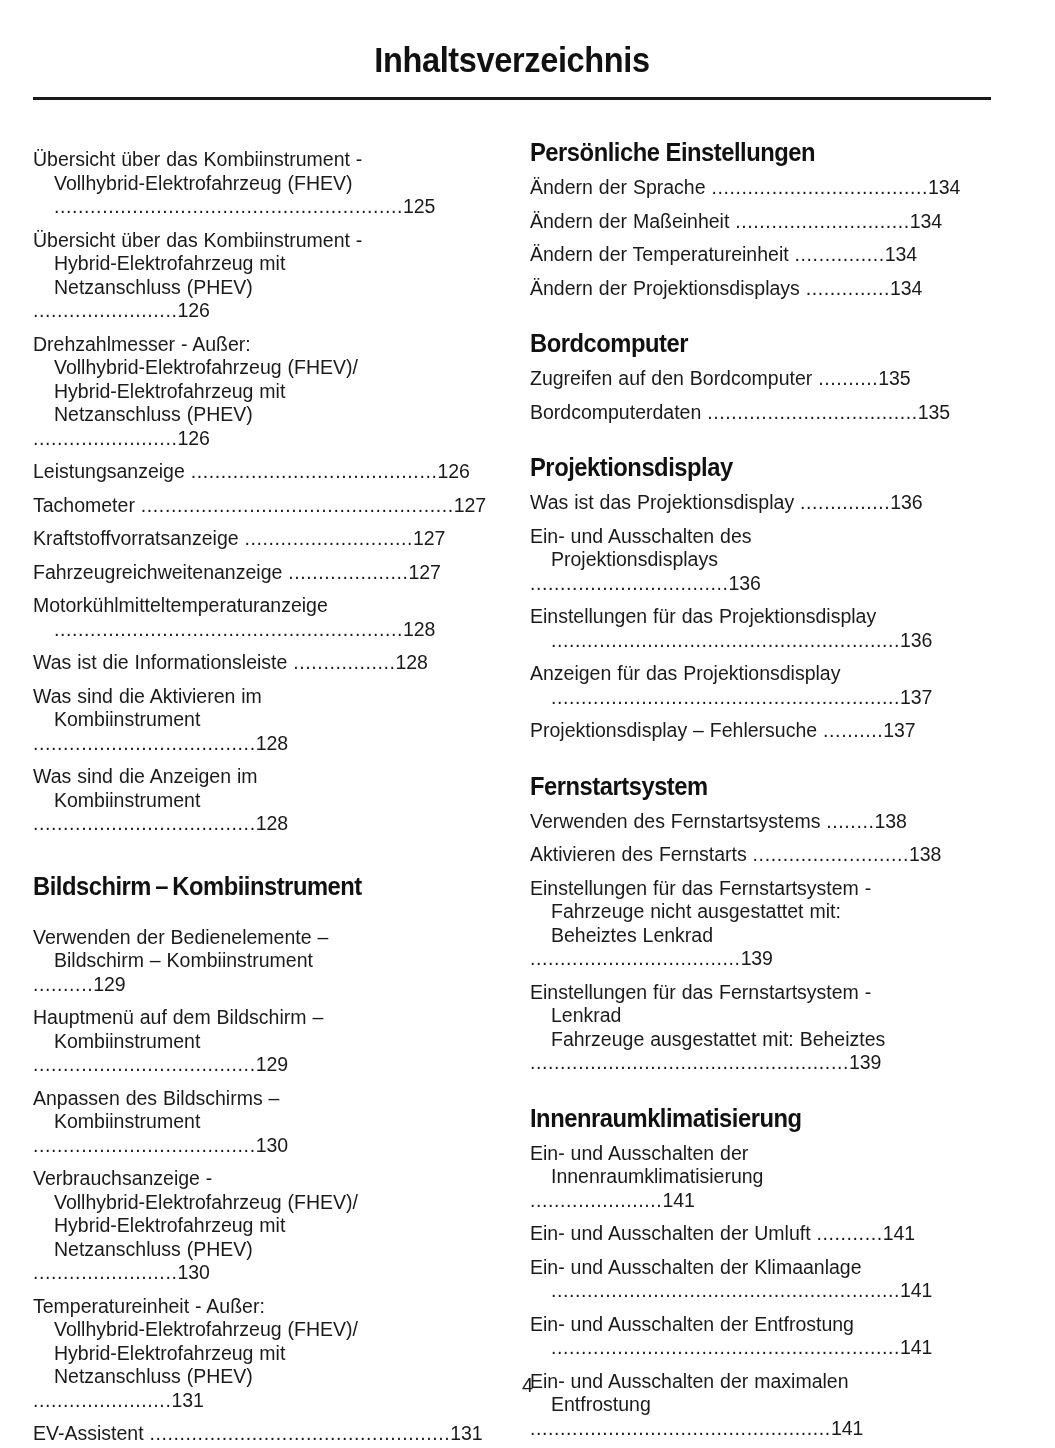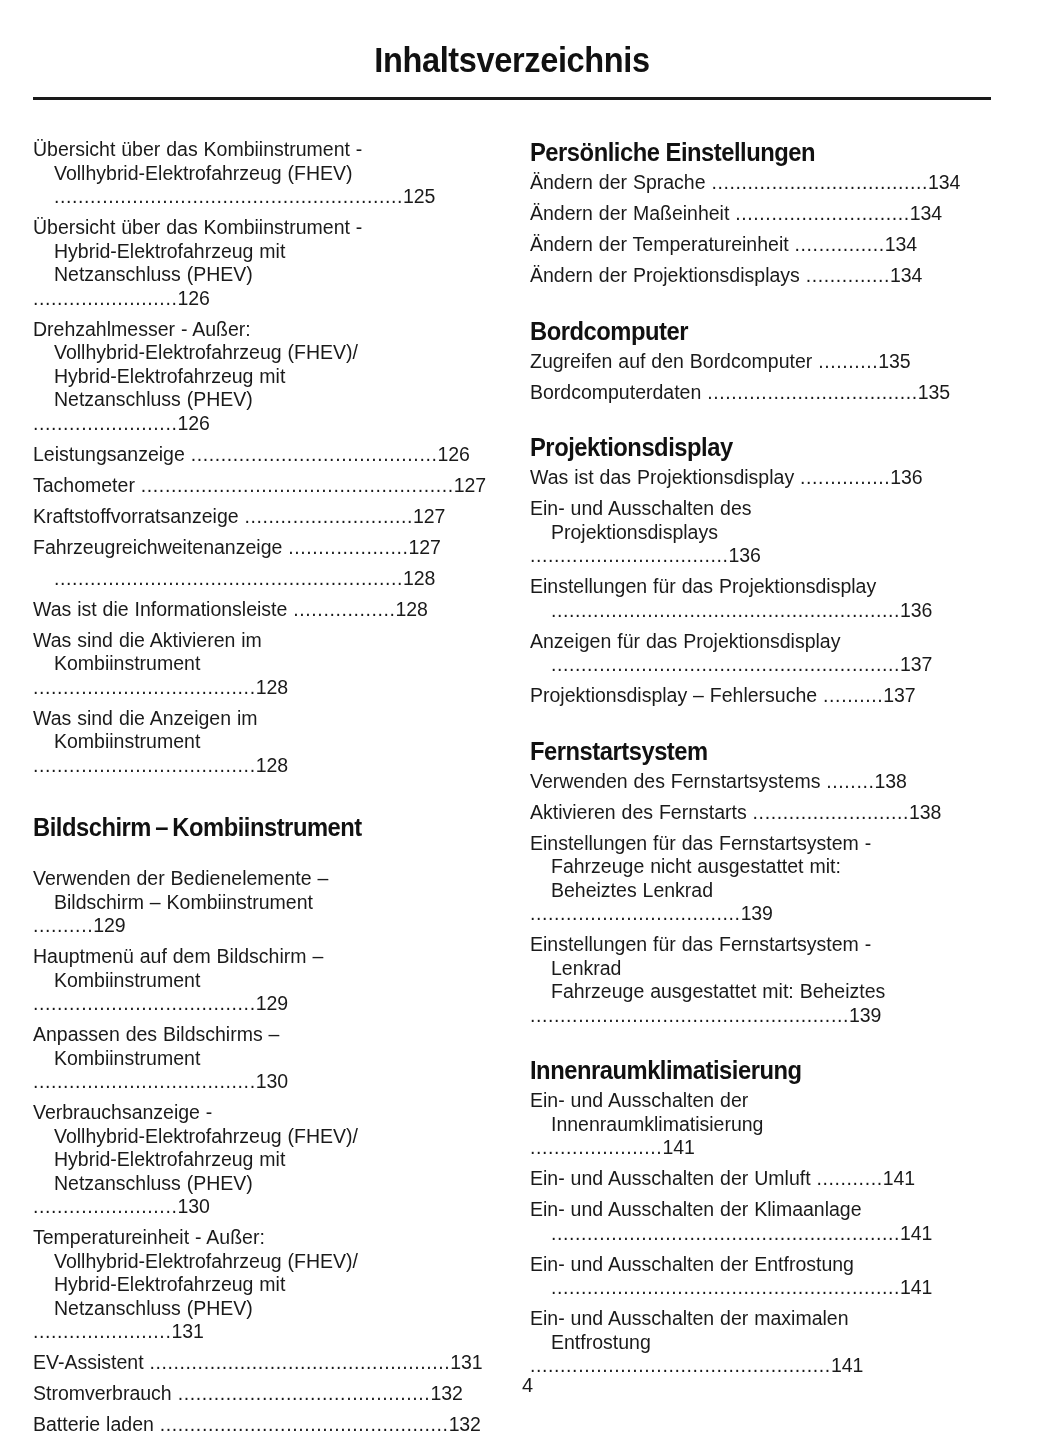--- a/index.html
+++ b/index.html
@@ -80,20 +80,21 @@
   .col-left .section-block:first-child .section-heading {
     margin-top: 0;
   }
 
   
   .toc-entry {
     font-size: 19.5px;
     line-height: 23.5px;
     margin-bottom: 7.5px;
     word-spacing: 0.5px;
+    margin-top: 10px;
   }
   .toc-entry .cont {
     display: block;
     padding-left: 21px;
   }
   .leader {
     letter-spacing: 0.6px;
     font-size: 19.5px;
   }
   .pg {
@@ -123,21 +124,21 @@
   <div class="columns">
     <div class="col col-left">
         <div class="section-block">
           <div class="toc-entry"><span>Übersicht über das Kombiinstrument -</span><span class="cont">Vollhybrid-Elektrofahrzeug (FHEV)</span><span class="cont"><span class="leader">..........................................................</span><span class="pg">125</span></span></div>
           <div class="toc-entry"><span>Übersicht über das Kombiinstrument -</span><span class="cont">Hybrid-Elektrofahrzeug mit</span><span class="cont">Netzanschluss (PHEV) </span><span class="leader">........................</span><span class="pg">126</span></div>
           <div class="toc-entry"><span>Drehzahlmesser - Außer:</span><span class="cont">Vollhybrid-Elektrofahrzeug (FHEV)/</span><span class="cont">Hybrid-Elektrofahrzeug mit</span><span class="cont">Netzanschluss (PHEV) </span><span class="leader">........................</span><span class="pg">126</span></div>
           <div class="toc-entry"><span>Leistungsanzeige </span><span class="leader">.........................................</span><span class="pg">126</span></div>
           <div class="toc-entry"><span>Tachometer </span><span class="leader">....................................................</span><span class="pg">127</span></div>
           <div class="toc-entry"><span>Kraftstoffvorratsanzeige </span><span class="leader">............................</span><span class="pg">127</span></div>
           <div class="toc-entry"><span>Fahrzeugreichweitenanzeige </span><span class="leader">....................</span><span class="pg">127</span></div>
-          <div class="toc-entry"><span class="cont"><span class="leader">..........................................................</span><span class="pg">128</span></span></div>
+          <div class="toc-entry"><span>Motorkühlmitteltemperaturanzeige</span><span class="cont"><span class="leader">..........................................................</span><span class="pg">128</span></span></div>
           <div class="toc-entry"><span>Was ist die Informationsleiste </span><span class="leader">.................</span><span class="pg">128</span></div>
           <div class="toc-entry"><span>Was sind die Aktivieren im</span><span class="cont">Kombiinstrument </span><span class="leader">.....................................</span><span class="pg">128</span></div>
           <div class="toc-entry"><span>Was sind die Anzeigen im</span><span class="cont">Kombiinstrument </span><span class="leader">.....................................</span><span class="pg">128</span></div>
         </div>
         <div class="section-block">
           <div class="section-heading">Bildschirm – Kombiinstrument</div>
           <div class="toc-entry"><span>Verwenden der Bedienelemente –</span><span class="cont">Bildschirm – Kombiinstrument </span><span class="leader">..........</span><span class="pg">129</span></div>
           <div class="toc-entry"><span>Hauptmenü auf dem Bildschirm –</span><span class="cont">Kombiinstrument </span><span class="leader">.....................................</span><span class="pg">129</span></div>
           <div class="toc-entry"><span>Anpassen des Bildschirms –</span><span class="cont">Kombiinstrument </span><span class="leader">.....................................</span><span class="pg">130</span></div>
           <div class="toc-entry"><span>Verbrauchsanzeige -</span><span class="cont">Vollhybrid-Elektrofahrzeug (FHEV)/</span><span class="cont">Hybrid-Elektrofahrzeug mit</span><span class="cont">Netzanschluss (PHEV) </span><span class="leader">........................</span><span class="pg">130</span></div>

